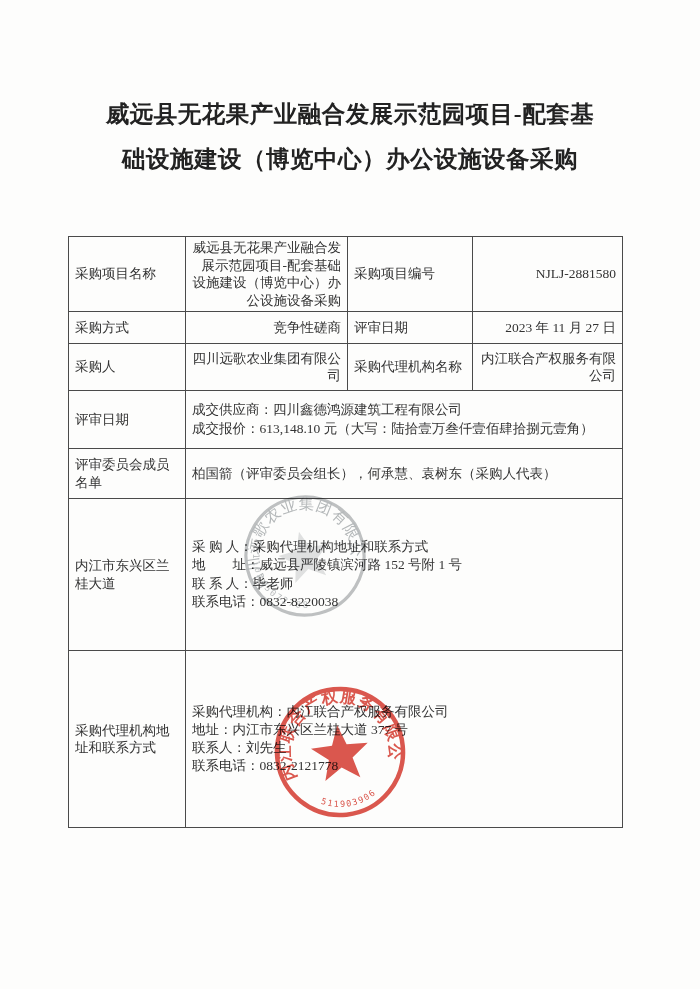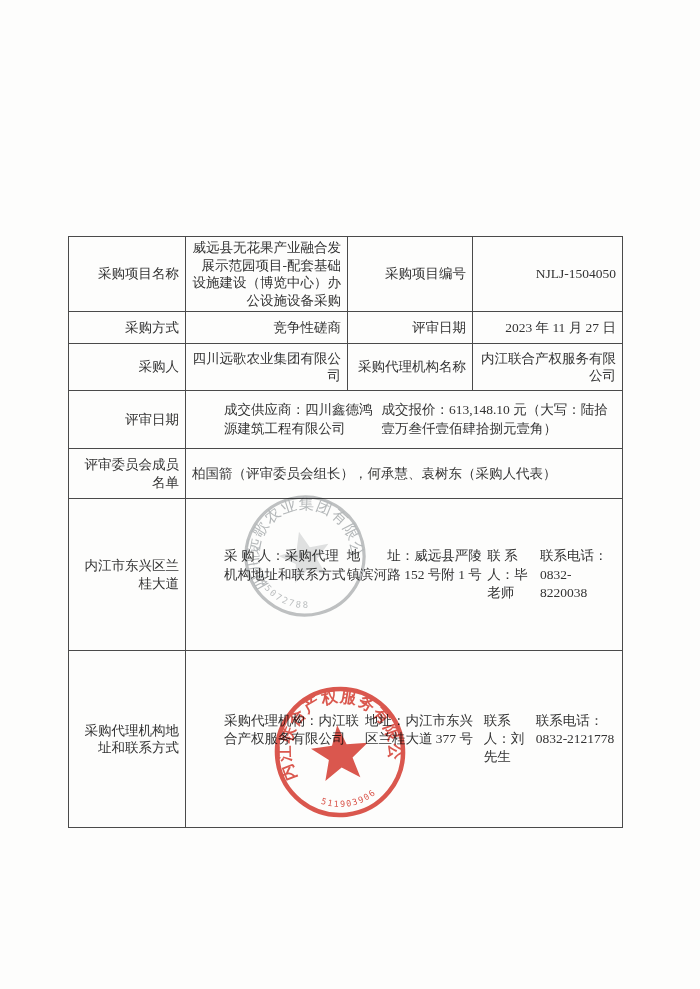--- a/index.html
+++ b/index.html
@@ -19,59 +19,61 @@
     position:absolute; left:68px; top:236px; width:554px;
     border-collapse:collapse; table-layout:fixed;
     font-size:13.5px; color:#333;
   }
   table.doc td {
     border:1.6px solid #4a4a4a;
     vertical-align:middle;
     padding:2px 6px;
     line-height:1.3;
   }
-  td.lbl { text-align:right; }
+  td.lbl { text-align:left; }
   td.ctr { text-align:right; }
   td.stack { padding:6px 6px 6px 12px; }
-  .stackbox { display:flex; flex-direction:row; justify-content:space-around; height:100%;margin-left:32px; }
+  .stackbox { display:flex; flex-direction:column; justify-content:space-around; height:100%; }
   .stackbox div { line-height:1.35; }
   tr.r1 { height:70px; }
   tr.r2 { height:32px; }
   tr.r3 { height:47px;margin-top:8px; }
   tr.r4 { height:58px; }
   tr.r5 { height:50px; }
   tr.r6 { height:152px; }
   tr.r7 { height:177px; }
   .seal { position:absolute; pointer-events:none; mix-blend-mode:multiply; }
   .seal-buyer { left:225px; top:476px; opacity:0.72; transform:rotate(-14deg); }
   .seal-agency { left:255px; top:667px; opacity:0.9; transform:rotate(-6deg); }
   .seal text { font-family:"Liberation Serif","DejaVu Serif",serif; }
   .seal .code { font-family:"DejaVu Sans Mono",monospace; }
 </style>
 </head>
 <body>
 
 <div class="page">
 
   <div class="title">
+    <div>威远县无花果产业融合发展示范园项目-配套基</div>
+    <div>础设施建设（博览中心）办公设施设备采购</div>
   </div>
 
   <table class="doc">
     <colgroup>
       <col style="width:117px">
         <col style="width:162px">
         <col style="width:125px">
         <col style="width:150px">
     </colgroup>
     <tbody>
         <tr class="r1">
       <td class="lbl">采购项目名称</td>
       <td class="ctr">威远县无花果产业融合发展示范园项目-配套基础设施建设（博览中心）办公设施设备采购</td>
       <td class="lbl">采购项目编号</td>
-      <td class="ctr">NJLJ-1504050</td>
+      <td class="ctr">NJLJ-2881580</td>
     </tr>
     <tr class="r2">
       <td class="lbl">采购方式</td>
       <td class="ctr">竞争性磋商</td>
       <td class="lbl">评审日期</td>
       <td class="ctr">2023 年 11 月 27 日</td>
     </tr>
     <tr class="r3">
       <td class="lbl">采购人</td>
       <td class="ctr">四川远歌农业集团有限公司</td>

